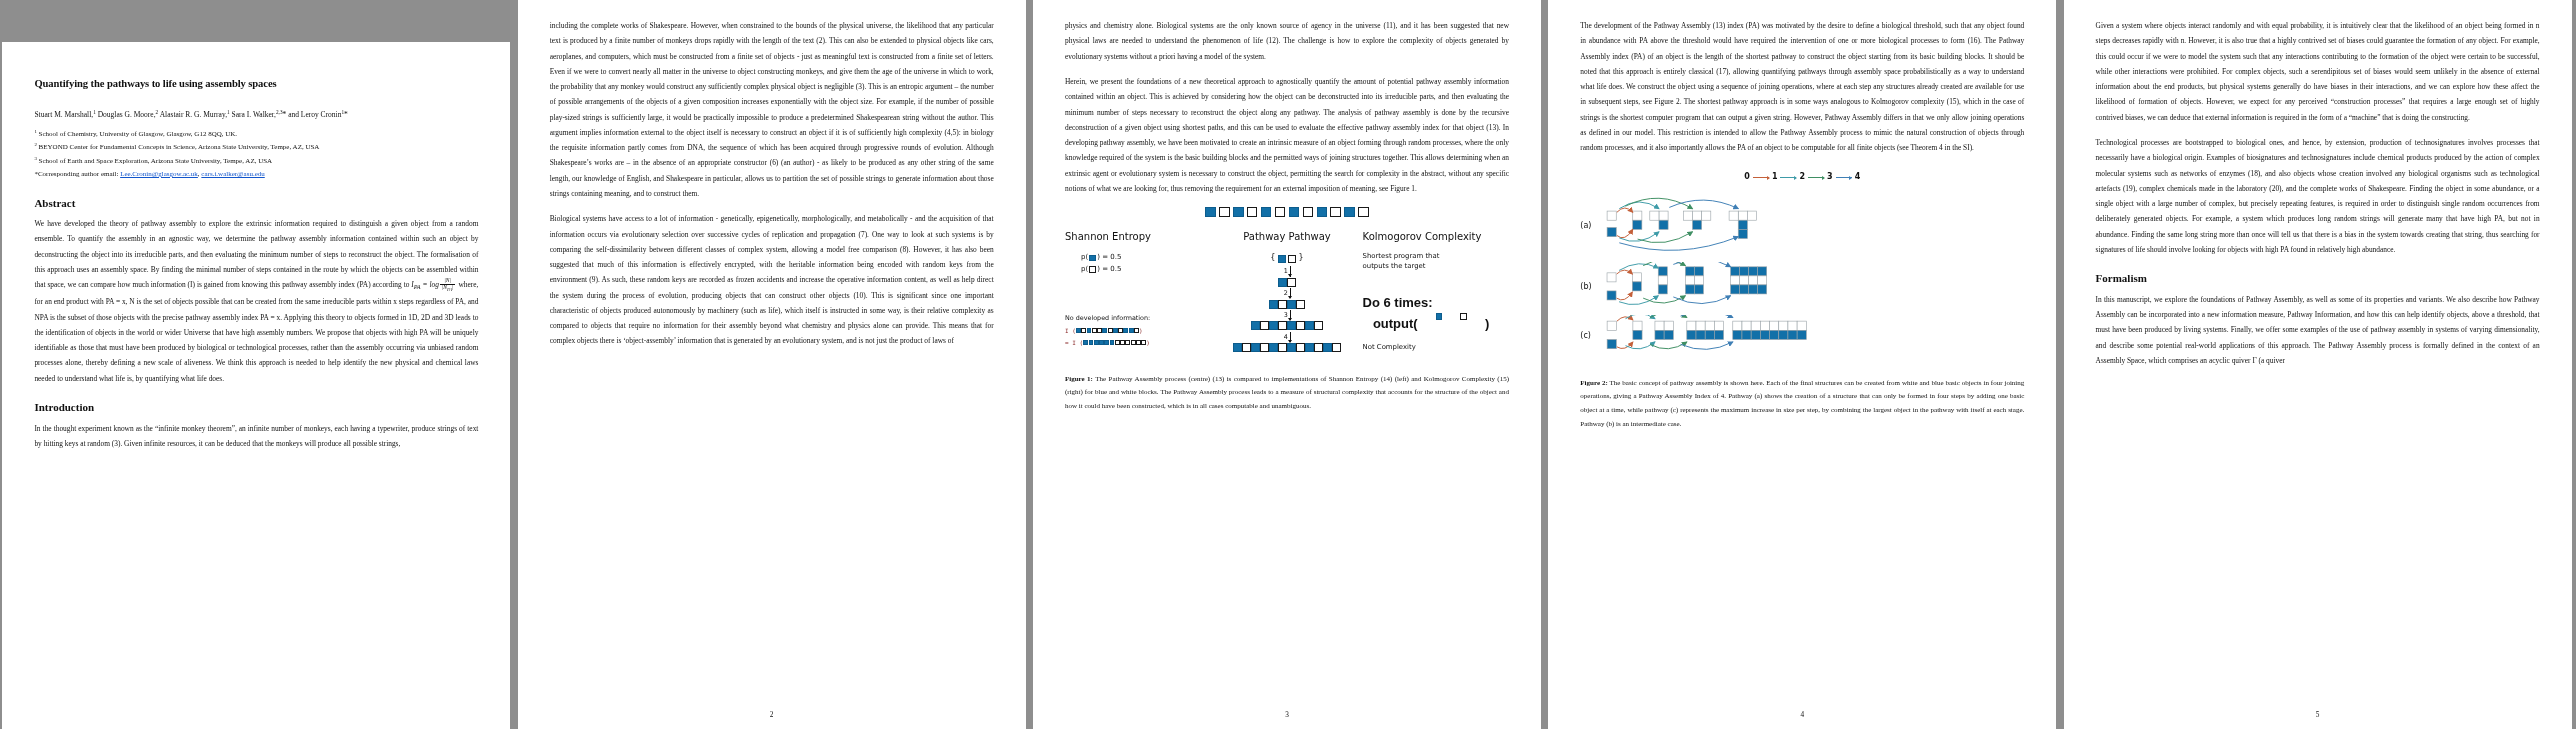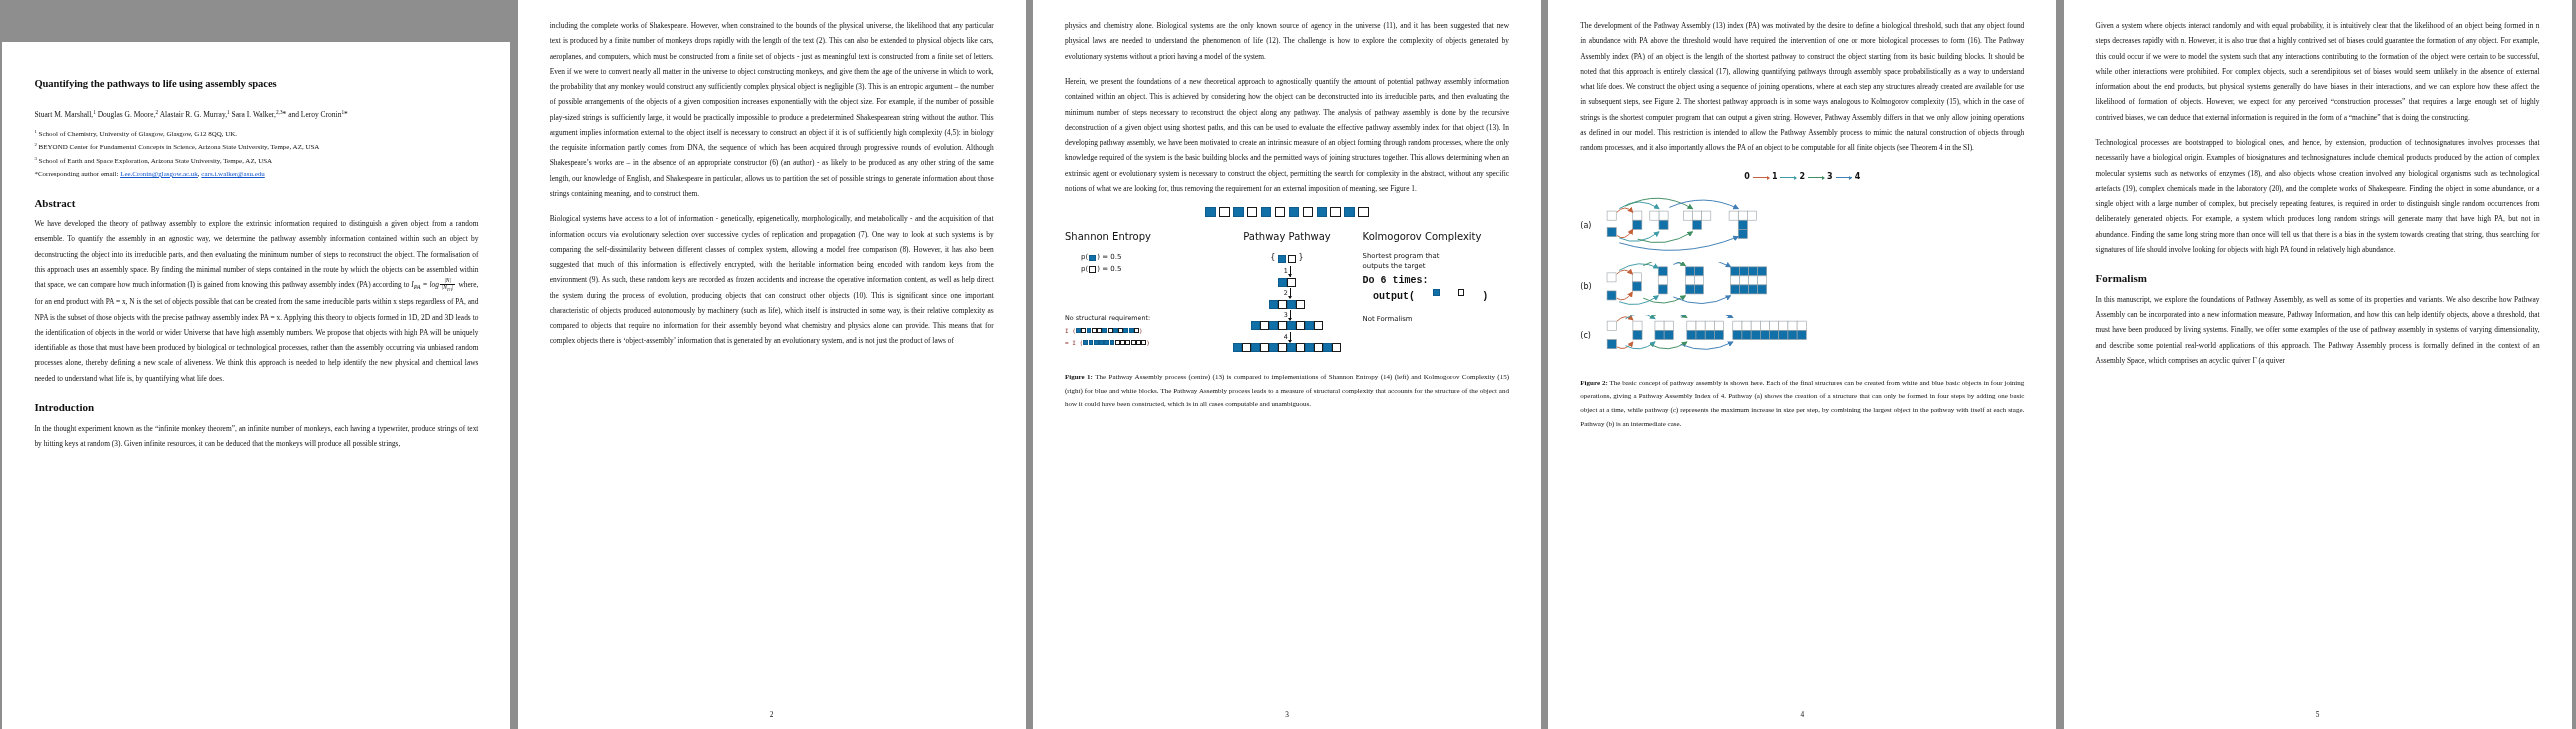--- a/index.html
+++ b/index.html
@@ -52,21 +52,21 @@
   .nostruct{margin-top:38px;font-size:6.4px;}
   .nsline{font-family:"DejaVu Sans Mono",monospace;font-size:6px;color:#8a2b2b;margin-top:2.4px;white-space:nowrap;}
   .nsline .sqt{margin:0 0.2px;}
   .f1-step{font-size:6.4px;display:flex;align-items:center;justify-content:center;gap:1.8px;margin:1.2px 0;}
   .arrowdn{display:inline-block;width:0.6px;height:10.3px;background:#111;position:relative;}
   .arrowdn:after{content:"";position:absolute;left:-1.8px;bottom:-0.6px;border-left:2.1px solid transparent;border-right:2.1px solid transparent;border-top:3px solid #111;}
   .rowsq{display:flex;justify-content:center;gap:0;}
   .rowsq .sq{width:9px;height:9px;}
   .brace{font-size:8px;display:flex;align-items:center;justify-content:center;gap:2.4px;}
   .kc-txt{font-size:6.9px;line-height:1.42;}
-  .kc-code{font-family:Liberation Mono, monospace;font-weight:bold;font-size:10px;margin-top:1px;}
+  .kc-code{font-family:Liberation Sans, sans-serif;font-weight:bold;font-size:13px;margin-top:20px;}
   .kc-code .ind{margin-left:10.3px;display:flex;gap:18px;}
   .kc-note{font-size:6.9px;margin-top:8.5px;}
   
   .fig2{margin-top:16px;font-family:"DejaVu Sans",sans-serif;}
   .f2-leg{display:flex;align-items:center;justify-content:center;gap:3px;font-size:8px;font-weight:bold;margin-bottom:9.7px;}
   .f2-leg .ln{width:16px;height:1.2px;display:inline-block;position:relative;}
   .f2-leg .ln:after{content:"";position:absolute;right:-0.6px;top:-1.5px;border-top:2.1px solid transparent;border-bottom:2.1px solid transparent;border-left:3.6px solid currentColor;}
   .f2-row{display:flex;align-items:center;margin-bottom:2.4px;}
   .f2-lab{font-size:8px;width:20.7px;flex:none;}
   .f2-svgwrap{flex:1;}
@@ -133,21 +133,21 @@
             <span>p(</span>
               <span class="sqs b"></span>
               <span>) = 0.5</span>
           </div>
           <div class="prow">
             <span>p(</span>
               <span class="sqs"></span>
               <span>) = 0.5</span>
           </div>
           <div class="nostruct">
-            <div>No structural requirement:</div>
+            <div>No developed information:</div>
             <div class="nsline"><span>I (</span><span id="ns1"><span class="sqt b"></span><span class="sqt "></span><span class="sqt b"></span><span class="sqt "></span><span class="sqt "></span><span class="sqt b"></span><span class="sqt "></span><span class="sqt b"></span><span class="sqt "></span><span class="sqt b"></span><span class="sqt b"></span><span class="sqt "></span></span><span>)</span></div>
             <div class="nsline"><span>= I (</span><span id="ns2"><span class="sqt b"></span><span class="sqt b"></span><span class="sqt b"></span><span class="sqt b"></span><span class="sqt b"></span><span class="sqt b"></span><span class="sqt "></span><span class="sqt "></span><span class="sqt "></span><span class="sqt "></span><span class="sqt "></span><span class="sqt "></span></span><span>)</span></div>
           </div>
         </div>
 
         <div class="f1-col f1-mid">
           <div class="f1-h">Pathway Pathway</div>
           <div class="brace">
             <span>{</span>
             <span class="sq b" style="width:8px;height:8px"></span>
@@ -216,21 +216,21 @@
           </div>
           <div class="kc-code">
             <div>Do 6 times:</div>
             <div class="ind">
               <span>output(</span>
               <span class="sqs b"></span>
               <span class="sqs"></span>
               <span>)</span>
             </div>
           </div>
-          <div class="kc-note">Not Formalism</div>
+          <div class="kc-note">Not Complexity</div>
         </div>
       </div>
     </div>
 
     <div class="fig-cap"><b>Figure 1:</b><span> The Pathway Assembly process (centre) (13) is compared to implementations of Shannon Entropy (14) (left) and Kolmogorov Complexity (15) (right) for blue and white blocks. The Pathway Assembly process leads to a measure of structural complexity that accounts for the structure of the object and how it could have been constructed, which is in all cases computable and unambiguous.</span></div>
 
     <div class="pagenum">3</div>
   </div>
 
   <div class="page">

